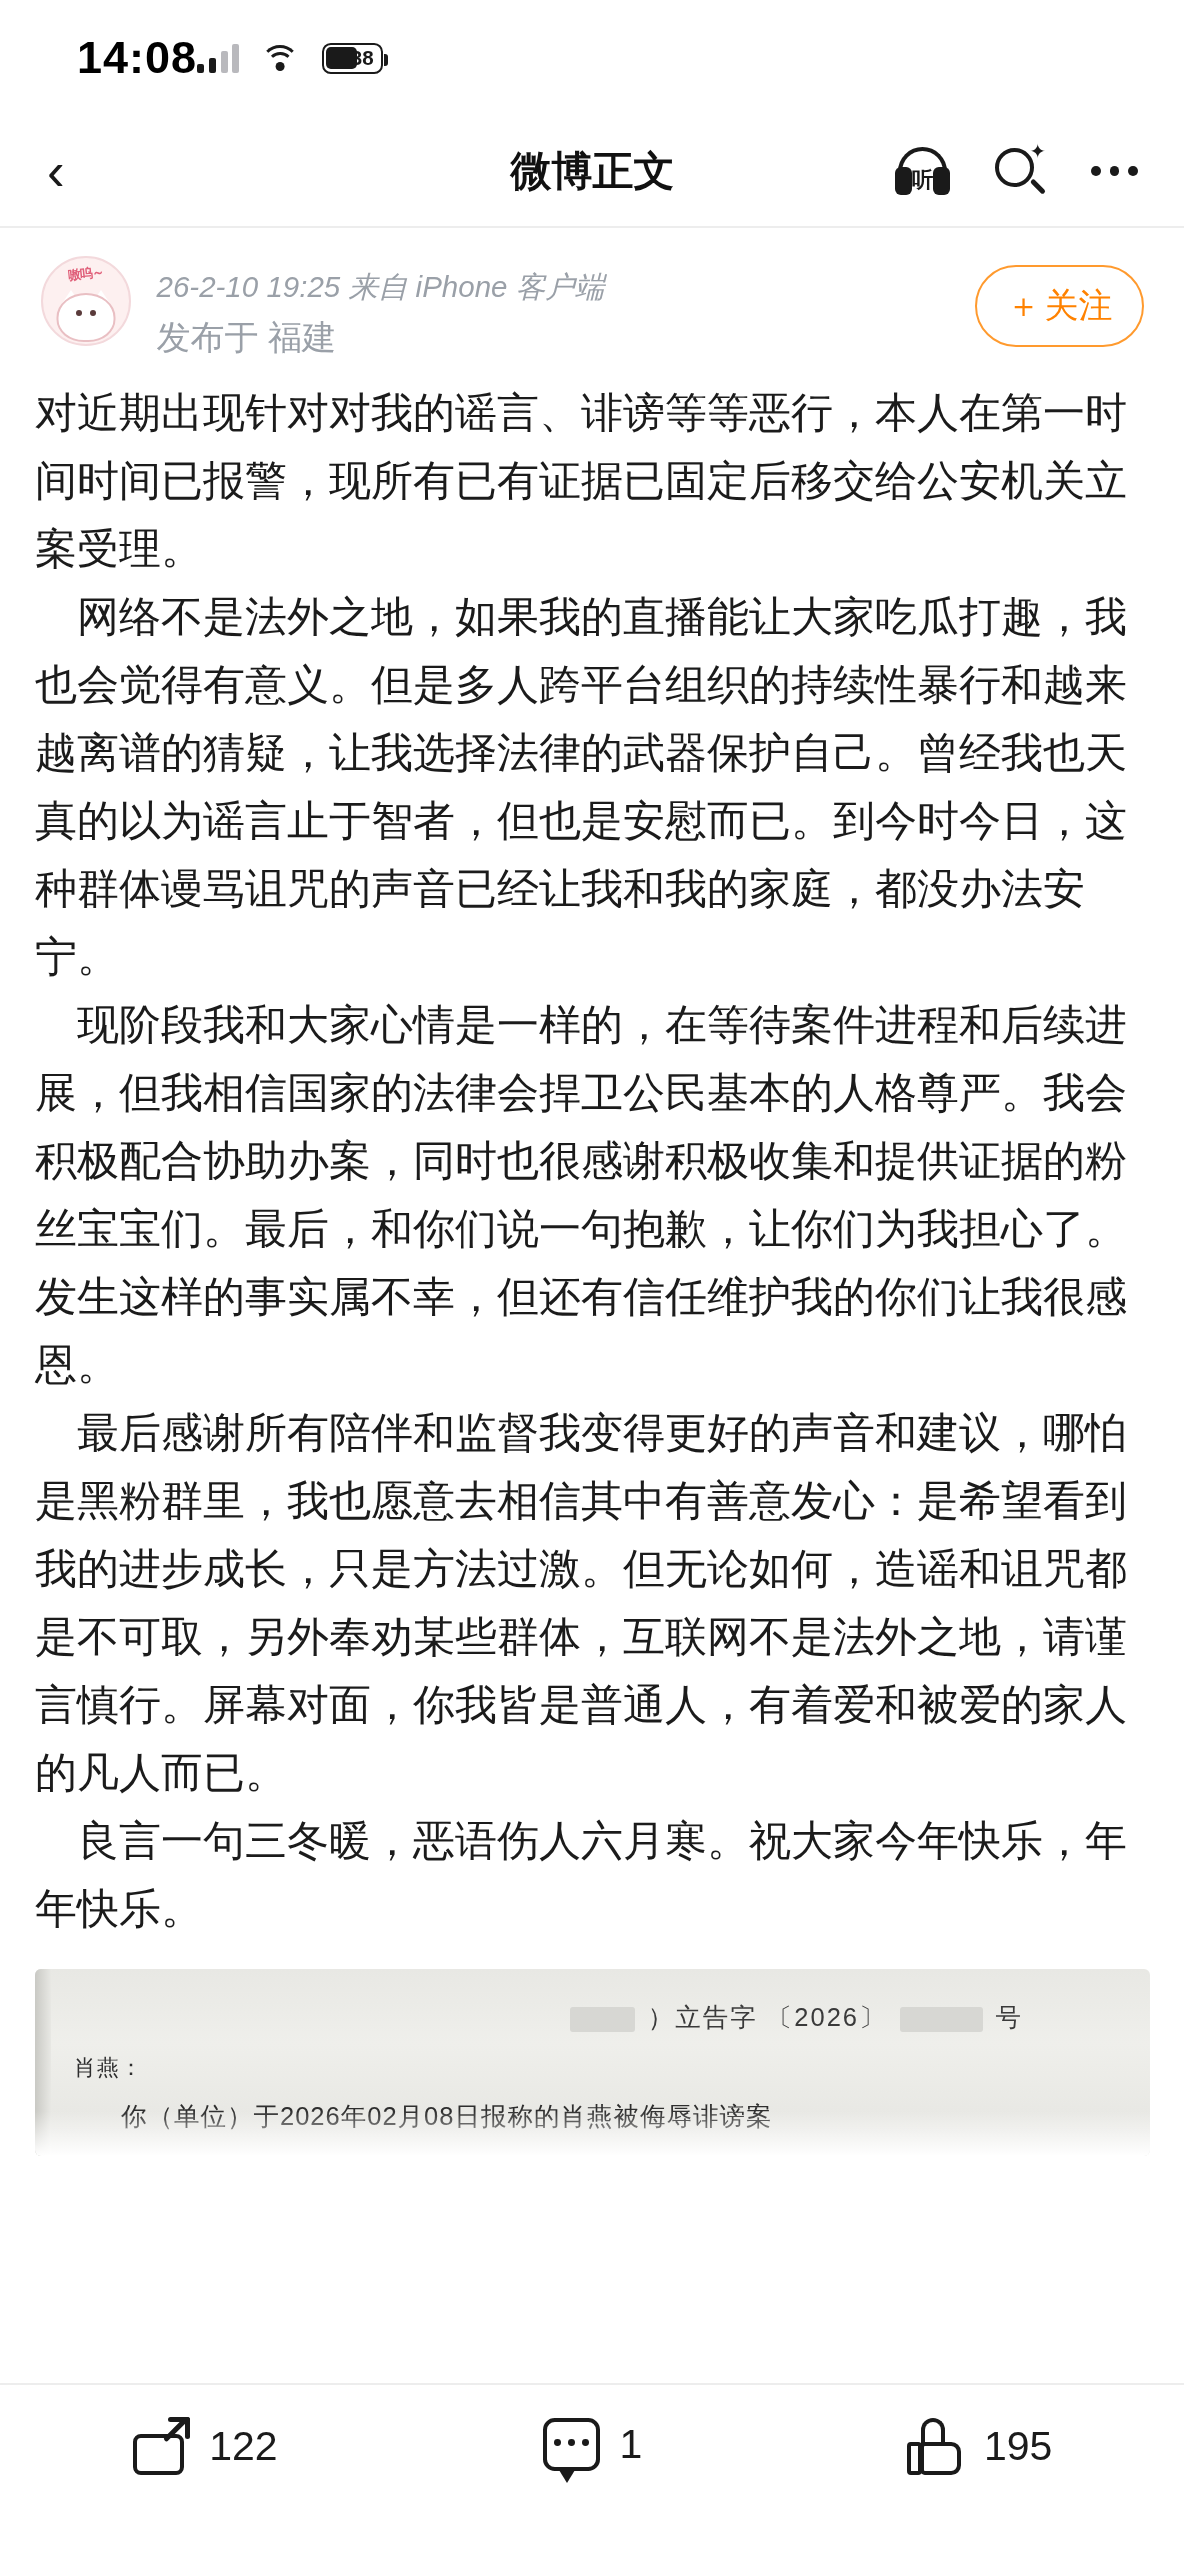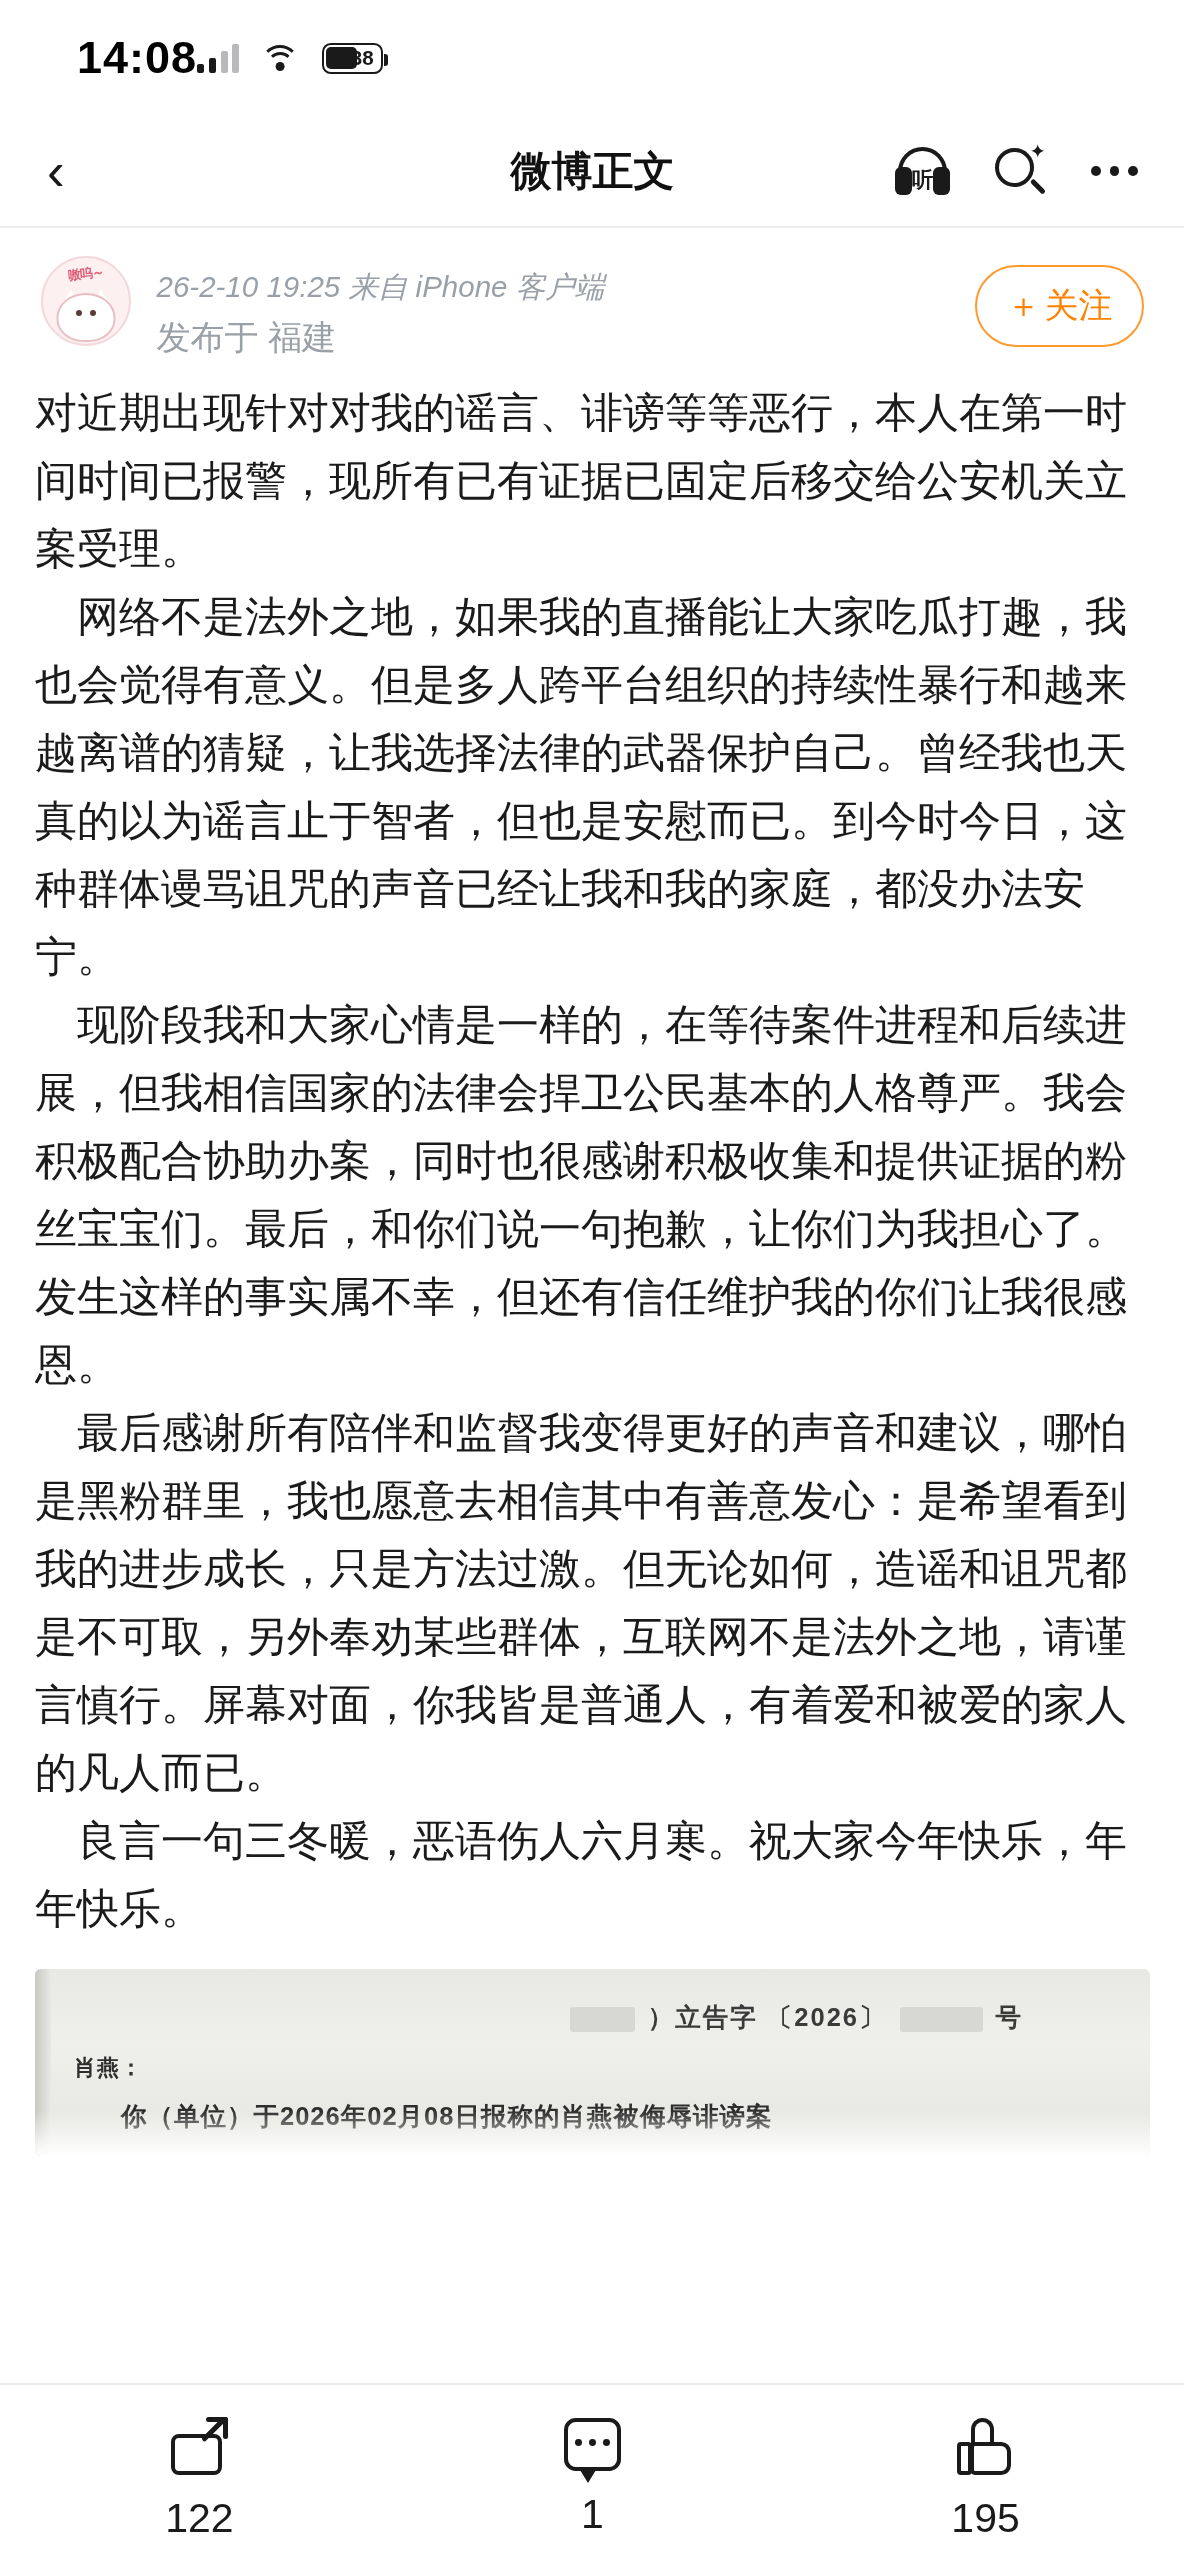--- a/index.html
+++ b/index.html
@@ -318,21 +318,20 @@
     position: relative;
     height: 187px;
     overflow: hidden;
     border-radius: 5.9px;
   }
   .post-image {
     background: linear-gradient(180deg, #e8e8e4 0%, #efefeb 40%, #e4e4e0 100%);
     position: absolute;
     inset: 0;
     padding: 25.5px 39px;
-    font-weight: bold;
   }
   .doc-left-edge {
     position: absolute;
     left: 0; top: 0; bottom: 0;
     width: 15.7px;
     background: linear-gradient(90deg, #c9c9c4, #e8e8e4);
   }
   .doc-line1 {
     text-align: right;
     font-size: 25.5px;
@@ -381,21 +380,20 @@
     border-top: 2px solid #ededed;
     display: flex;
     align-items: flex-start;
     justify-content: space-around;
     padding-top: 33px;
   }
   .bb-item {
     display: flex;
     align-items: center;
     gap: 19.6px;
-    flex-direction: column;
   }
   .bb-label {
     font-size: 41px;
     color: #1b1b1b;
   }
   .ic-share {
     width: 57px; height: 57px; position: relative;
   }
   .ic-share .box {
     position: absolute;

